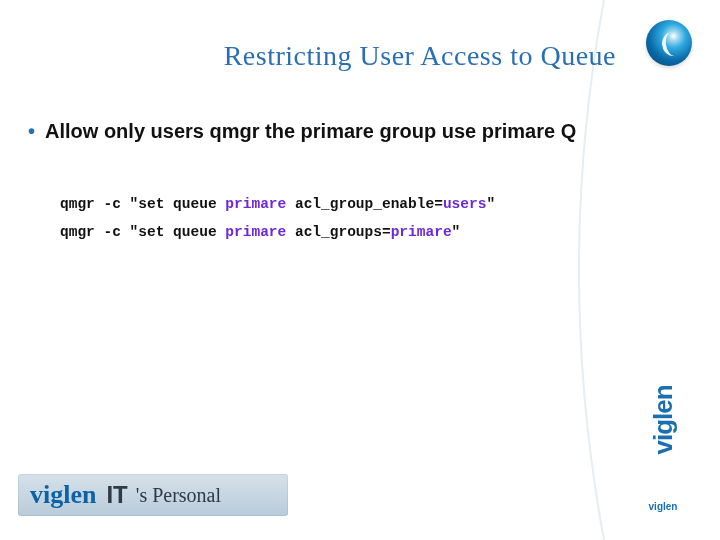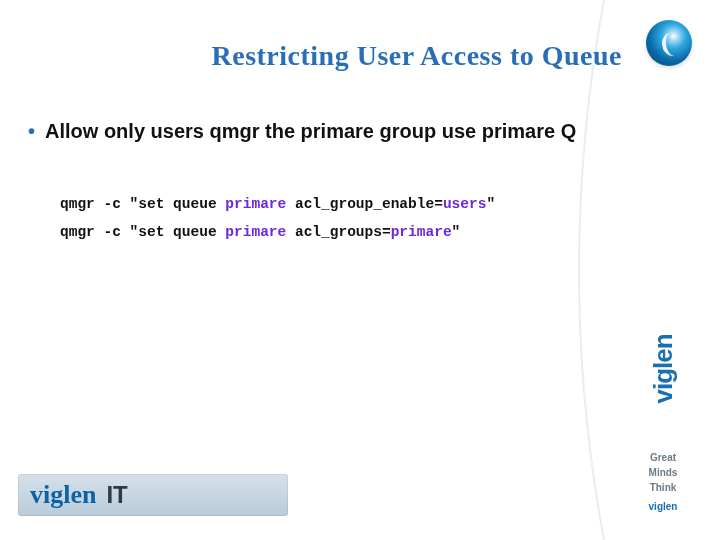--- a/index.html
+++ b/index.html
@@ -26,25 +26,25 @@
     position:absolute; left:16px; top:12px;
     width:18px; height:24px;
     border-radius:50%;
     border-left:4px solid rgba(255,255,255,0.9);
     transform: rotate(-8deg);
   }
 
   .title {
     position: absolute;
     top: 40px;
-    left: 0; right: 98px;
+    left: 0; right: 104px;
     text-align: right;
     color: #2a6fb5;
     font-size: 28px;
-    font-weight: 700;
+    font-weight: 400;
     letter-spacing: .5px;
   }
 
   .content {
     position: absolute;
     top: 120px;
     left: 28px;
     right: 110px;
   }
 
@@ -173,26 +173,22 @@
         <span>qmgr -c "set queue </span><span class="hl">primare</span><span> acl_group_enable=</span><span class="hl">users</span><span>"</span>
       </div>
       <div>
         <span>qmgr -c "set queue </span><span class="hl">primare</span><span> acl_groups=</span><span class="hl">primare</span><span>"</span>
       </div>
     </div>
   </div>
 
   <div class="side-logo">
     <div class="brand-v">viglen</div>
-    <div class="side-tag">
-      <div>Great</div>
-      <div>Minds</div>
-      <div>Think</div>
-    </div>
     <div class="side-tiny">viglen</div>
   </div>
 
   <div class="bottom-banner">
     <span class="bb-viglen">viglen</span>
     <span class="bb-it">IT</span>
+    <span class="bb-personal">'s Personal</span>
   </div>
 
 </div>
 
 </body></html>

